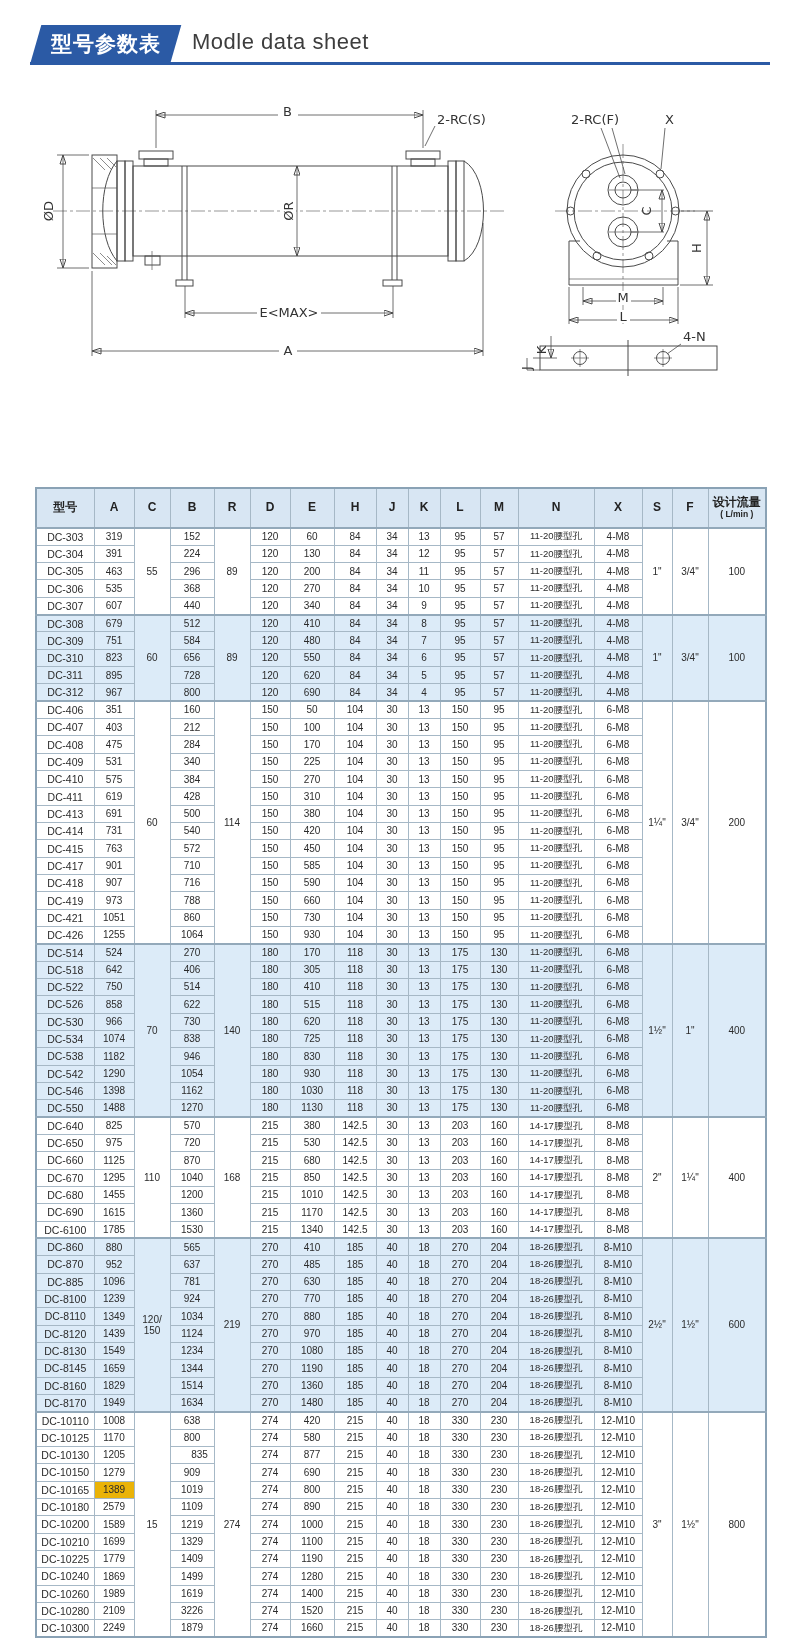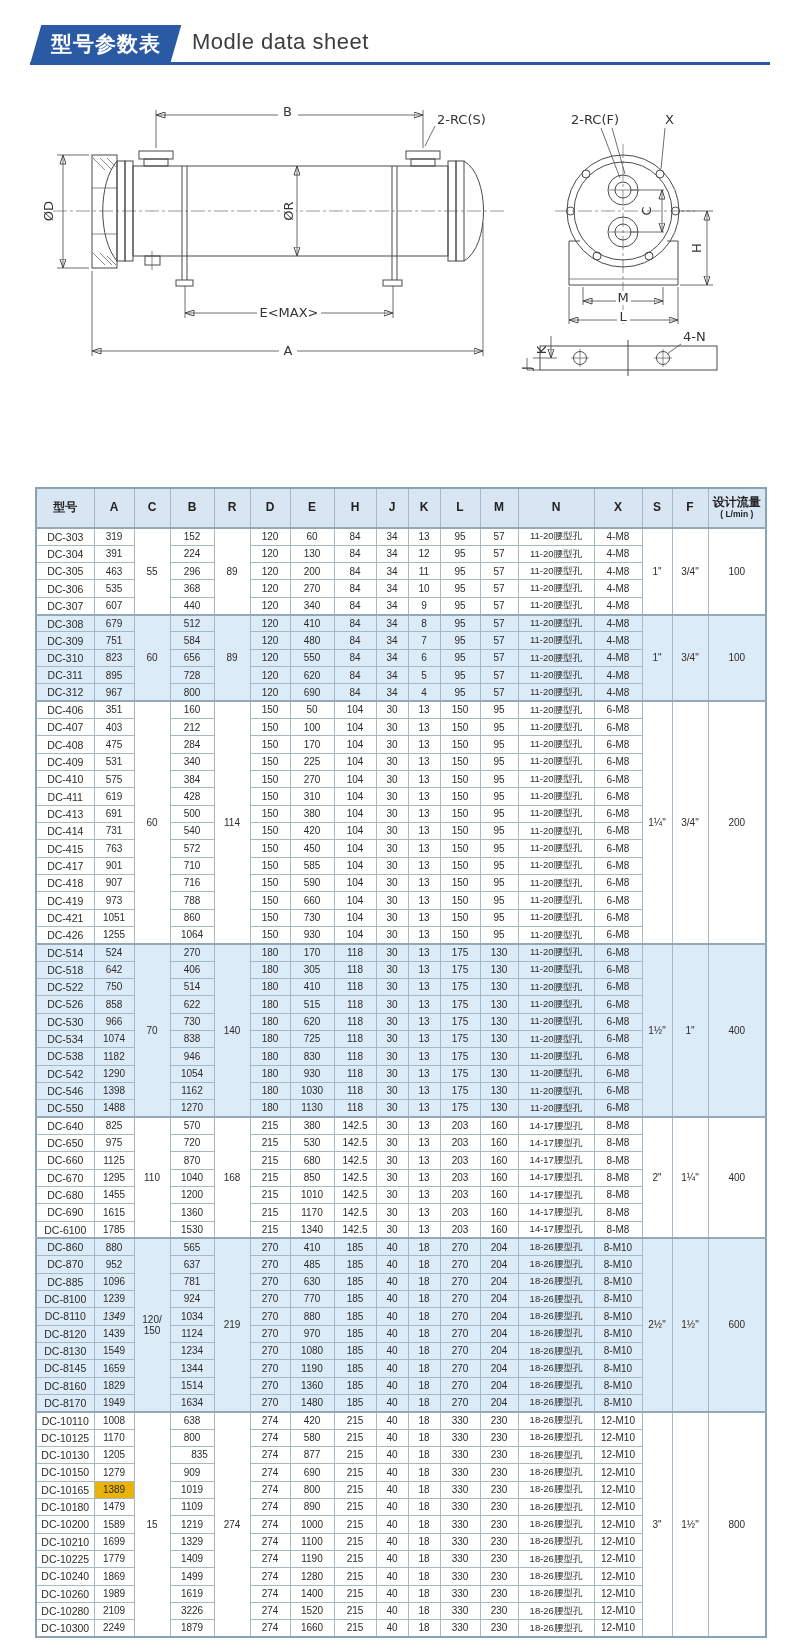--- a/index.html
+++ b/index.html
@@ -900,21 +900,21 @@
           <td style="background: rgb(220, 235, 248);">185</td>
           <td style="background: rgb(220, 235, 248);">40</td>
           <td style="background: rgb(220, 235, 248);">18</td>
           <td style="background: rgb(220, 235, 248);">270</td>
           <td style="background: rgb(220, 235, 248);">204</td>
           <td class="ncell" style="background: rgb(220, 235, 248);">18-26腰型孔</td>
           <td style="background: rgb(220, 235, 248);">8-M10</td>
         </tr>
         <tr>
           <td class="model" style="background: rgb(220, 235, 248);">DC-8110</td>
-          <td style="background: rgb(220, 235, 248); font-style: italic;">1349</td>
+          <td style="background: rgb(220, 235, 248);">1349</td>
           <td style="background: rgb(220, 235, 248);">1034</td>
           <td style="background: rgb(220, 235, 248);">270</td>
           <td style="background: rgb(220, 235, 248);">880</td>
           <td style="background: rgb(220, 235, 248);">185</td>
           <td style="background: rgb(220, 235, 248);">40</td>
           <td style="background: rgb(220, 235, 248);">18</td>
           <td style="background: rgb(220, 235, 248);">270</td>
           <td style="background: rgb(220, 235, 248);">204</td>
           <td class="ncell" style="background: rgb(220, 235, 248);">18-26腰型孔</td>
           <td style="background: rgb(220, 235, 248);">8-M10</td>
@@ -1059,21 +1059,21 @@
           <td style="background: rgb(255, 255, 255);">215</td>
           <td style="background: rgb(255, 255, 255);">40</td>
           <td style="background: rgb(255, 255, 255);">18</td>
           <td style="background: rgb(255, 255, 255);">330</td>
           <td style="background: rgb(255, 255, 255);">230</td>
           <td class="ncell" style="background: rgb(255, 255, 255);">18-26腰型孔</td>
           <td style="background: rgb(255, 255, 255);">12-M10</td>
         </tr>
         <tr>
           <td class="model" style="background: rgb(255, 255, 255);">DC-10180</td>
-          <td style="background: rgb(255, 255, 255);">1479</td>
+          <td style="background: rgb(255, 255, 255);">2579</td>
           <td style="background: rgb(255, 255, 255); margin-top: 44px;">1109</td>
           <td style="background: rgb(255, 255, 255);">274</td>
           <td style="background: rgb(255, 255, 255);">890</td>
           <td style="background: rgb(255, 255, 255);">215</td>
           <td style="background: rgb(255, 255, 255);">40</td>
           <td style="background: rgb(255, 255, 255);">18</td>
           <td style="background: rgb(255, 255, 255);">330</td>
           <td style="background: rgb(255, 255, 255);">230</td>
           <td class="ncell" style="background: rgb(255, 255, 255);">18-26腰型孔</td>
           <td style="background: rgb(255, 255, 255);">12-M10</td>

